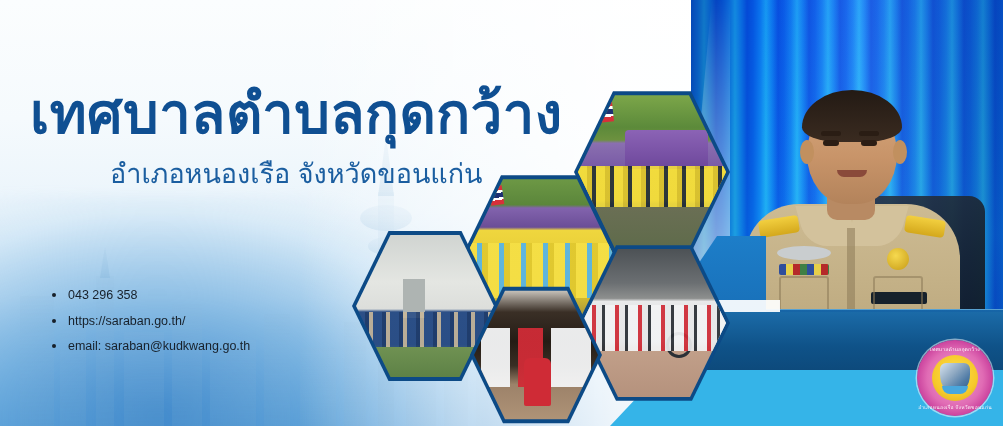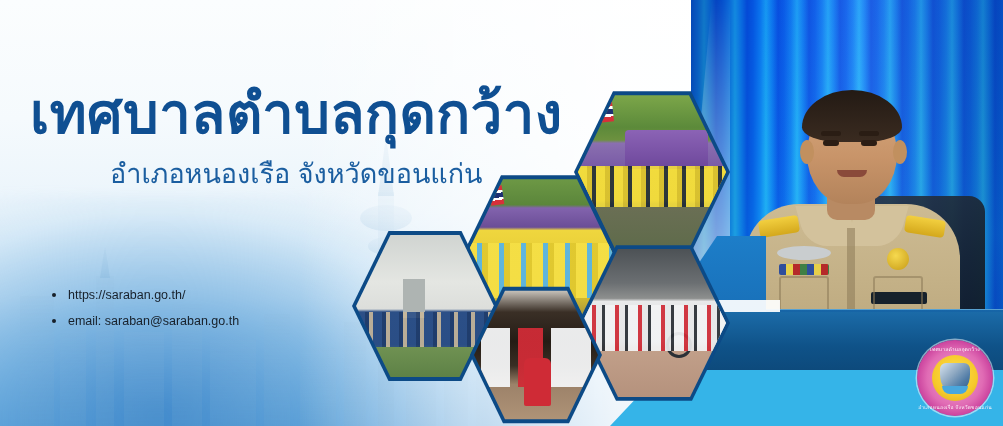--- a/index.html
+++ b/index.html
@@ -515,22 +515,23 @@
   <div class="shape-white-wedge"></div>
   <div class="shape-navy-bar"></div>
   <div class="cyan-band-ext"></div>
   <div class="cyan-band-wide"></div>
 
   <div class="title">เทศบาลตำบลกุดกว้าง</div>
 
   <div class="subtitle">อำเภอหนองเรือ จังหวัดขอนแก่น</div>
 
   <ul class="contact">
+    <li>043 296 358</li>
     <li>https://saraban.go.th/</li>
-    <li>email: saraban@saraban.go.th</li>
+    <li>email: saraban@kudkwang.go.th</li>
   </ul>
 
   <div class="hex-wrap">
 
     <div class="hex" style="left:574px; top:88px; width:156px; height:168px;">
       <div class="hex-inner">
         <div class="ph ph1">
           <div class="ph1-purple"></div>
           <div class="ph1-flag"></div>
         </div>

